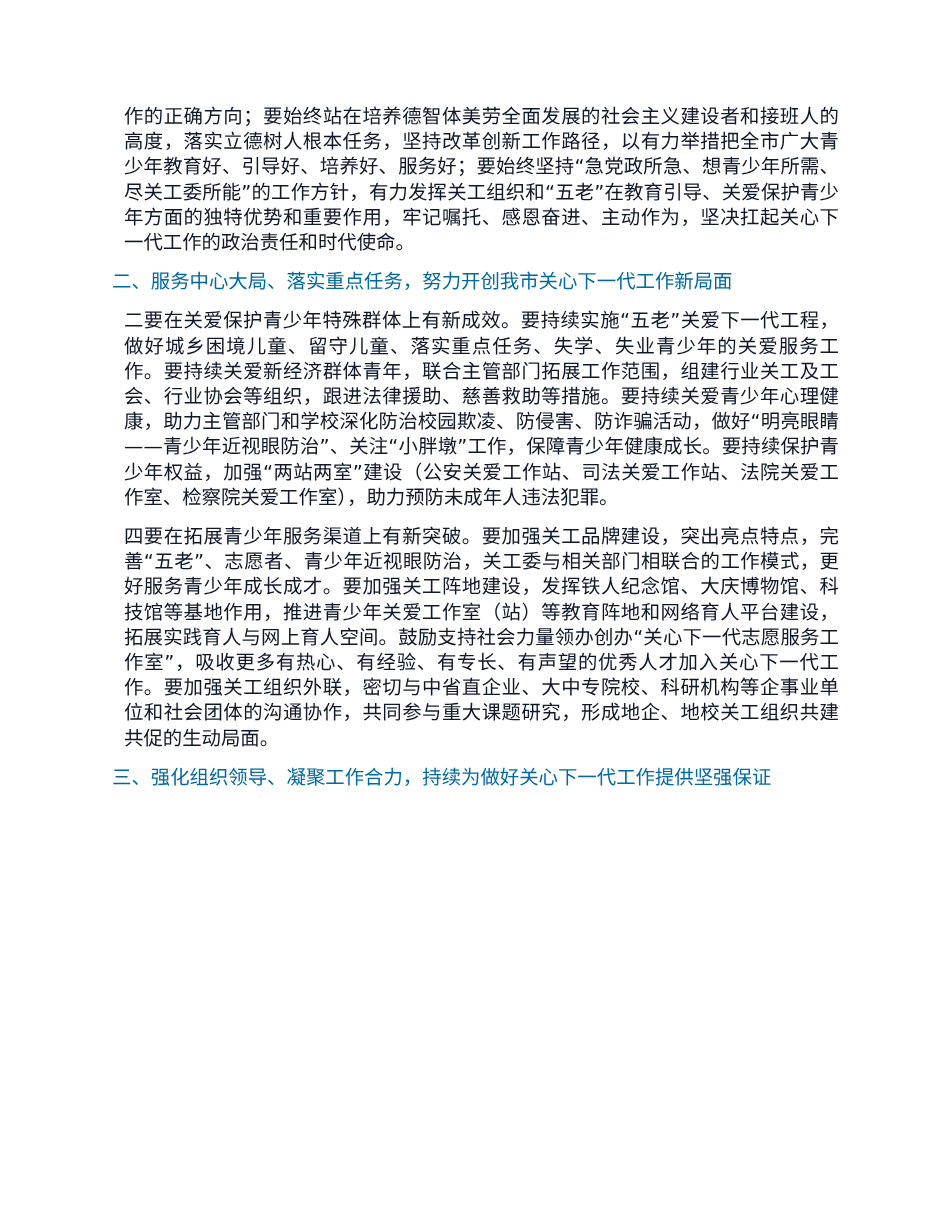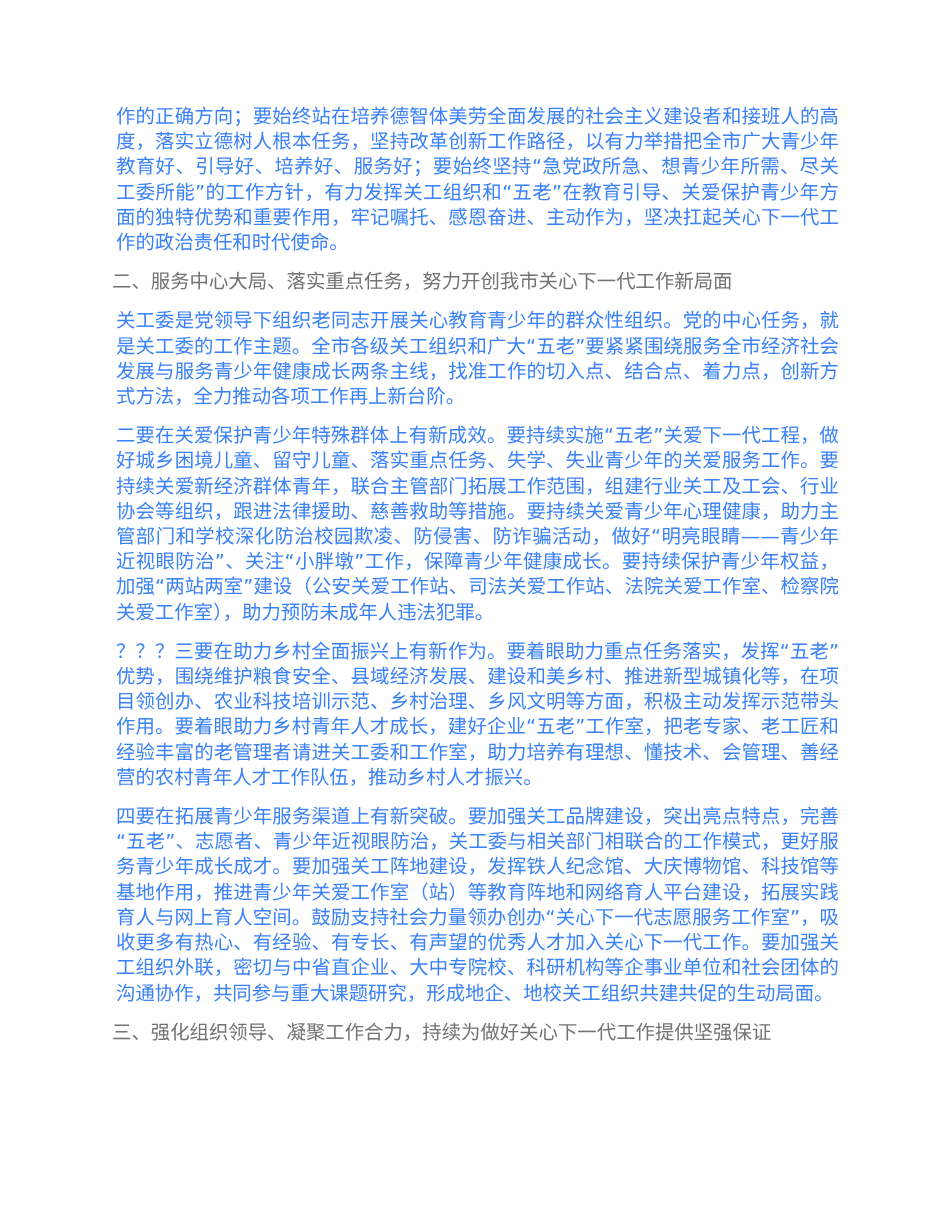--- a/index.html
+++ b/index.html
@@ -23,35 +23,35 @@
     left: 112px;
     top: 104px;
     width: 727px;
   }
 
   
   .para {
     font-family: "DejaVu Sans", "Liberation Sans", sans-serif;
     font-size: 19.4px;
     line-height: 25.2px;
-    color: #3b82f6;
+    color: #0f172a;
     text-align: justify;
     text-justify: inter-character;
-    margin: 0 0 14px 4px;
+    margin: 0 0 14px 12px;
     letter-spacing: 0;
     word-break: break-all;
     -webkit-font-smoothing: antialiased;
   }
 
   
   .heading {
     font-family: "DejaVu Serif", "Liberation Serif", serif;
     font-size: 19.4px;
     line-height: 25.2px;
-    color: #737373;
+    color: #0369a1;
     text-align: left;
     margin: 0 0 14px 0;
     word-break: break-all;
   }
 
   
   .qmark-prefix {
     font-family: "DejaVu Serif", "Liberation Serif", serif;
   }
 
@@ -63,25 +63,23 @@
 </head>
 <body>
 
 <div class="page">
   <div class="doc-body">
 
     <p class="para">作的正确方向；要始终站在培养德智体美劳全面发展的社会主义建设者和接班人的高度，落实立德树人根本任务，坚持改革创新工作路径，以有力举措把全市广大青少年教育好、引导好、培养好、服务好；要始终坚持“急党政所急、想青少年所需、尽关工委所能”的工作方针，有力发挥关工组织和“五老”在教育引导、关爱保护青少年方面的独特优势和重要作用，牢记嘱托、感恩奋进、主动作为，坚决扛起关心下一代工作的政治责任和时代使命。</p>
 
     <p class="heading">二、服务中心大局、落实重点任务，努力开创我市关心下一代工作新局面</p>
 
-    <p class="para">关工委是党领导下组织老同志开展关心教育青少年的群众性组织。党的中心任务，就是关工委的工作主题。全市各级关工组织和广大“五老”要紧紧围绕服务全市经济社会发展与服务青少年健康成长两条主线，找准工作的切入点、结合点、着力点，创新方式方法，全力推动各项工作再上新台阶。</p>
 
 
     <p class="para">二要在关爱保护青少年特殊群体上有新成效。要持续实施“五老”关爱下一代工程，做好城乡困境儿童、留守儿童、落实重点任务、失学、失业青少年的关爱服务工作。要持续关爱新经济群体青年，联合主管部门拓展工作范围，组建行业关工及工会、行业协会等组织，跟进法律援助、慈善救助等措施。要持续关爱青少年心理健康，助力主管部门和学校深化防治校园欺凌、防侵害、防诈骗活动，做好“明亮眼睛——青少年近视眼防治”、关注“小胖墩”工作，保障青少年健康成长。要持续保护青少年权益，加强“两站两室”建设（公安关爱工作站、司法关爱工作站、法院关爱工作室、检察院关爱工作室），助力预防未成年人违法犯罪。</p>
 
-    <p class="para"><span class="qmark-prefix">？？？</span><span>三要在助力乡村全面振兴上有新作为。要着眼助力重点任务落实，发挥“五老”优势，围绕维护粮食安全、县域经济发展、建设和美乡村、推进新型城镇化等，在项目领创办、农业科技培训示范、乡村治理、乡风文明等方面，积极主动发挥示范带头作用。要着眼助力乡村青年人才成长，建好企业“五老”工作室，把老专家、老工匠和经验丰富的老管理者请进关工委和工作室，助力培养有理想、懂技术、会管理、善经营的农村青年人才工作队伍，推动乡村人才振兴。</span></p>
 
     <p class="para">四要在拓展青少年服务渠道上有新突破。要加强关工品牌建设，突出亮点特点，完善“五老”、志愿者、青少年近视眼防治，关工委与相关部门相联合的工作模式，更好服务青少年成长成才。要加强关工阵地建设，发挥铁人纪念馆、大庆博物馆、科技馆等基地作用，推进青少年关爱工作室（站）等教育阵地和网络育人平台建设，拓展实践育人与网上育人空间。鼓励支持社会力量领办创办“关心下一代志愿服务工作室”，吸收更多有热心、有经验、有专长、有声望的优秀人才加入关心下一代工作。要加强关工组织外联，密切与中省直企业、大中专院校、科研机构等企事业单位和社会团体的沟通协作，共同参与重大课题研究，形成地企、地校关工组织共建共促的生动局面。</p>
 
     <p class="heading">三、强化组织领导、凝聚工作合力，持续为做好关心下一代工作提供坚强保证</p>
 
   </div>
 </div>
 
 </body></html>

